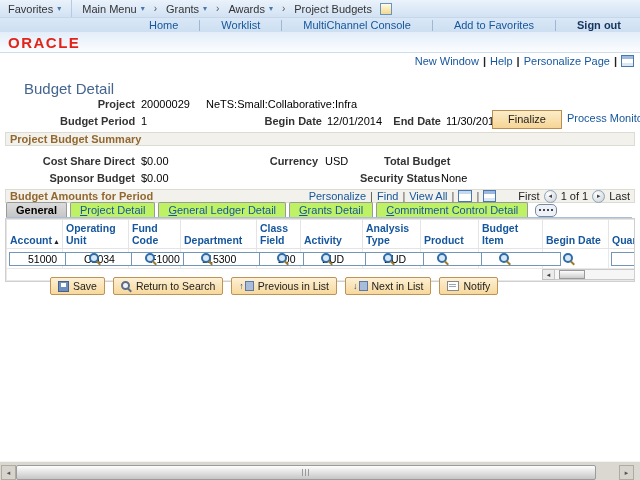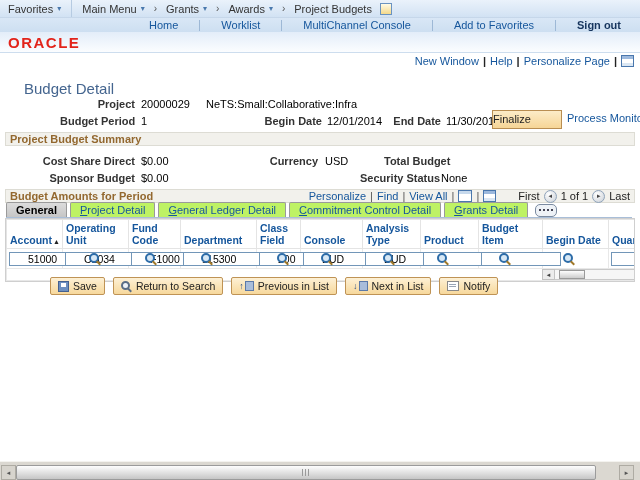--- a/index.html
+++ b/index.html
@@ -34,21 +34,21 @@
   .grid-mini-icon{width:11px;height:10px;border:1px solid #4a77ad;display:inline-block;
       background:linear-gradient(#9db9dd,#9db9dd) 0 0/11px 3px no-repeat,
                  linear-gradient(#fff,#fff);box-shadow:inset 0 -3px 0 #dbe7f3;cursor:pointer;}
   
   .pagetitle{position:absolute;top:80px;left:24px;font-size:15px;color:#44658f;}
   .lbl{position:absolute;font-weight:bold;color:#333;white-space:nowrap;}
   .val{position:absolute;color:#000;white-space:nowrap;}
   .r{text-align:right;}
   .btn-finalize{position:absolute;left:492px;top:110px;width:68px;height:17px;
       background:linear-gradient(#fcecc8,#f6d596);border:1px solid #b98e52;
-      font-size:11px;text-align:left;line-height:16px;cursor:pointer;color:#222;}
+      font-size:11px;text-align:center;line-height:16px;cursor:pointer;color:#222;}
   .link{color:#15569c;cursor:pointer;position:absolute;white-space:nowrap;}
   
   .secbar{position:absolute;left:5px;right:5px;height:14px;background:#f2f1ec;
           border:1px solid #dddcd4;color:#93682f;font-weight:bold;
           display:flex;align-items:center;padding:0 4px;box-sizing:border-box;}
   .secbar .right{margin-left:auto;display:flex;align-items:center;gap:4px;font-weight:normal;}
   .sblink{color:#15569c;cursor:pointer;}
   .sbpipe{color:#555;}
   .navround{width:11px;height:11px;border-radius:50%;border:1px solid #8fa3ba;
       background:radial-gradient(circle at 35% 30%,#ffffff,#c9cfd6);display:inline-flex;
@@ -236,24 +236,24 @@
     <div class="tab active">
         <span class="tl">General</span>
       </div>
     <div class="tab">
         <span class="tl">Project Detail</span>
       </div>
     <div class="tab">
         <span class="tl">General Ledger Detail</span>
       </div>
     <div class="tab">
+        <span class="tl">Grants Detail</span>
+      </div>
+    <div class="tab">
         <span class="tl">Commitment Control Detail</span>
-      </div>
-    <div class="tab">
-        <span class="tl">Grants Detail</span>
       </div>
     <span class="showall-icon"></span>
   </div>
 
   <div class="gridwrap">
     <table class="grid">
       <colgroup>
         <col style="width:56px">
           <col style="width:66px">
           <col style="width:52px">
@@ -266,21 +266,21 @@
           <col style="width:66px">
           <col style="width:94px">
       </colgroup>
       <tbody>
           <tr>
         <th><span>Account</span><span class="sorttri">▲</span></th>
         <th><span>Operating Unit</span></th>
         <th><span>Fund Code</span></th>
         <th><span>Department</span></th>
         <th><span>Class Field</span></th>
-        <th><span>Console</span></th>
+        <th><span>Activity</span></th>
         <th><span>Analysis Type</span></th>
         <th><span>Product</span></th>
         <th><span>Budget Item</span></th>
         <th><span>Begin Date</span></th>
         <th><span>Quantity</span></th>
       </tr>
       <tr>
         <td>
               <span class="cellflex">
                 <input class="gin" style="width: 40px;" value="51000">

